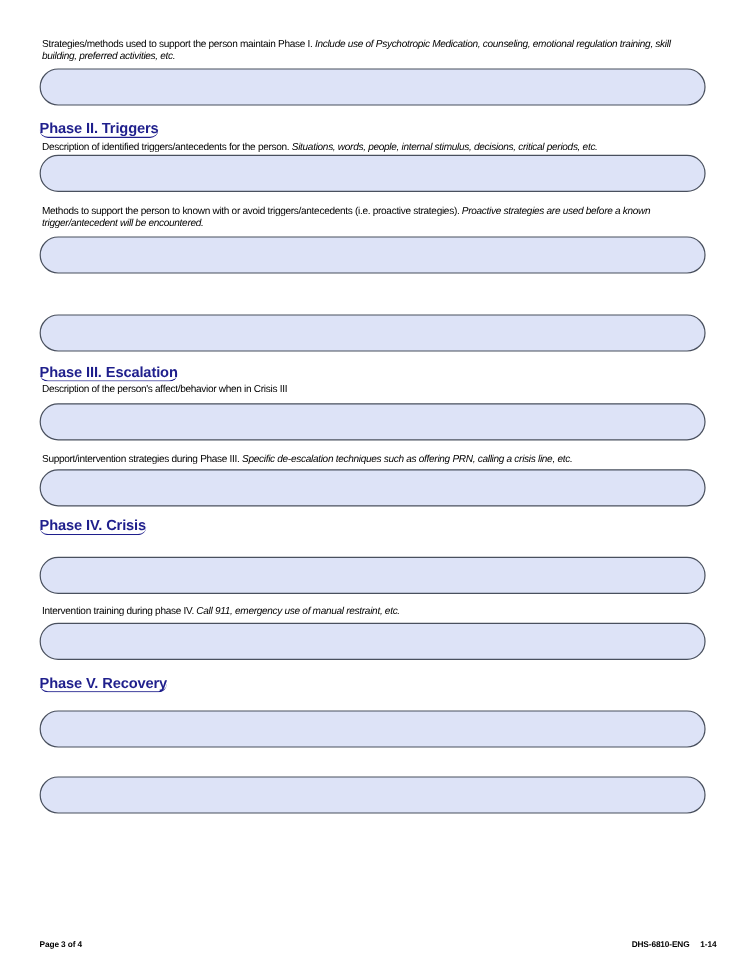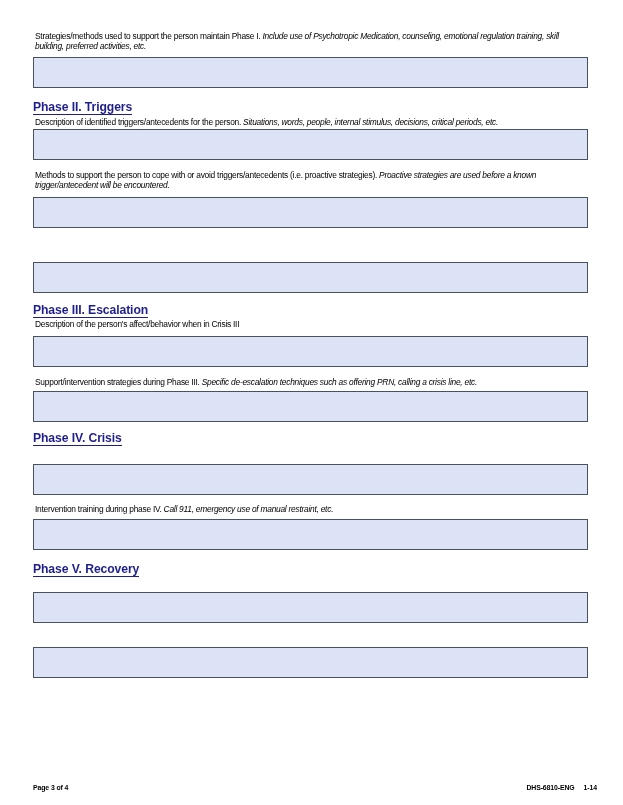--- a/index.html
+++ b/index.html
@@ -1,15 +1,15 @@
 <!DOCTYPE html>
 <html style="--heading: #1f1f8c; --field-fill: #dde3f7; --field-border: #49505e;"><head>
 <meta charset="utf-8">
 <style>
-  * { margin:0; padding:0; box-sizing:border-box; }
+  * { margin:0; padding:0; box-sizing:border-box;border-radius:30px; }
   html,body { background:#ffffff; }
   .page {
     position:relative; width:623px; height:805px; background:#ffffff;
     overflow:hidden; font-family:"Liberation Sans", sans-serif; color:#000;
   }
   .lbl {
     position:absolute; left:35px; width:554px;
     font-size:8.4px; line-height:10.3px; letter-spacing:-0.25px; color:#000;
   }
   .hint { font-style:italic; margin-left:2px; }
@@ -44,21 +44,21 @@
   <div class="box" style="top:57px"></div>
 
   <div class="hd" style="top:101px">Phase II. Triggers</div>
 
   <div class="lbl" style="top:117px">
     <span>Description of identified triggers/antecedents for the person.</span><span class="hint">Situations, words, people, internal stimulus, decisions, critical periods, etc.</span>
   </div>
   <div class="box" style="top:129px"></div>
 
   <div class="lbl" style="top:170px">
-    <span>Methods to support the person to cope with or avoid triggers/antecedents (i.e. proactive strategies).</span><span class="hint">Proactive strategies are used before a known trigger/antecedent will be encountered.</span>
+    <span>Methods to support the person to known with or avoid triggers/antecedents (i.e. proactive strategies).</span><span class="hint">Proactive strategies are used before a known trigger/antecedent will be encountered.</span>
   </div>
   <div class="box" style="top:197px"></div>
 
   <div class="box" style="top:262px"></div>
 
   <div class="hd" style="top:304px">Phase III. Escalation</div>
 
   <div class="lbl" style="top:319px">
     <span>Description of the person's affect/behavior when in Crisis III</span><span class="hint"></span>
   </div>

